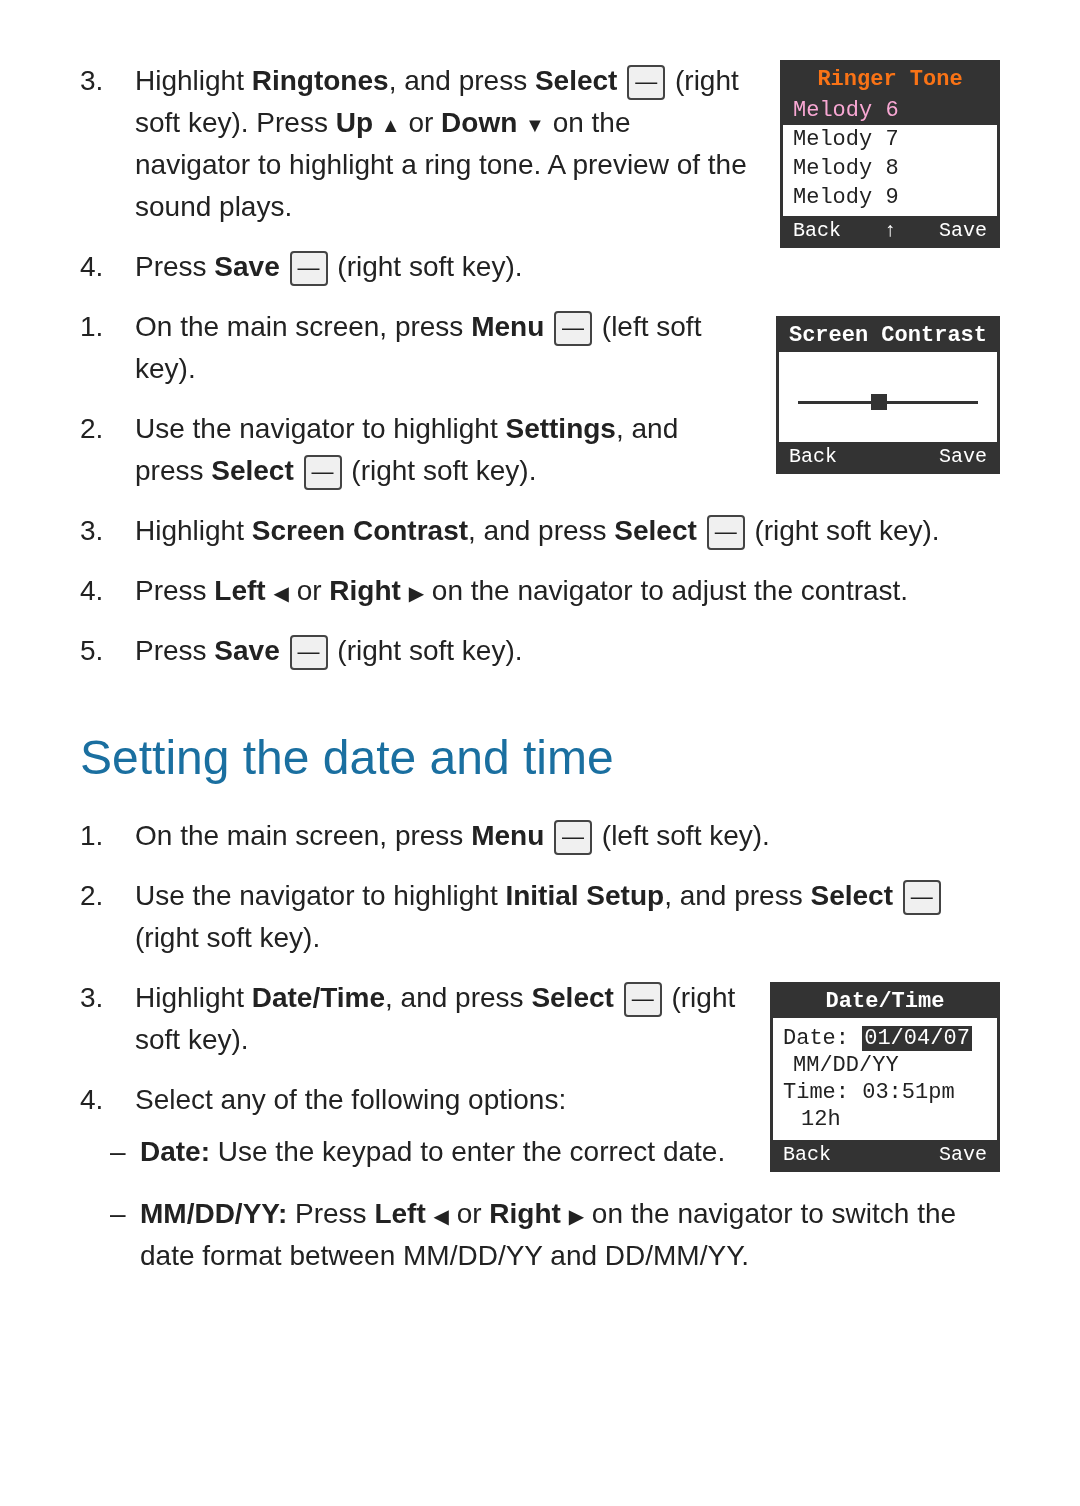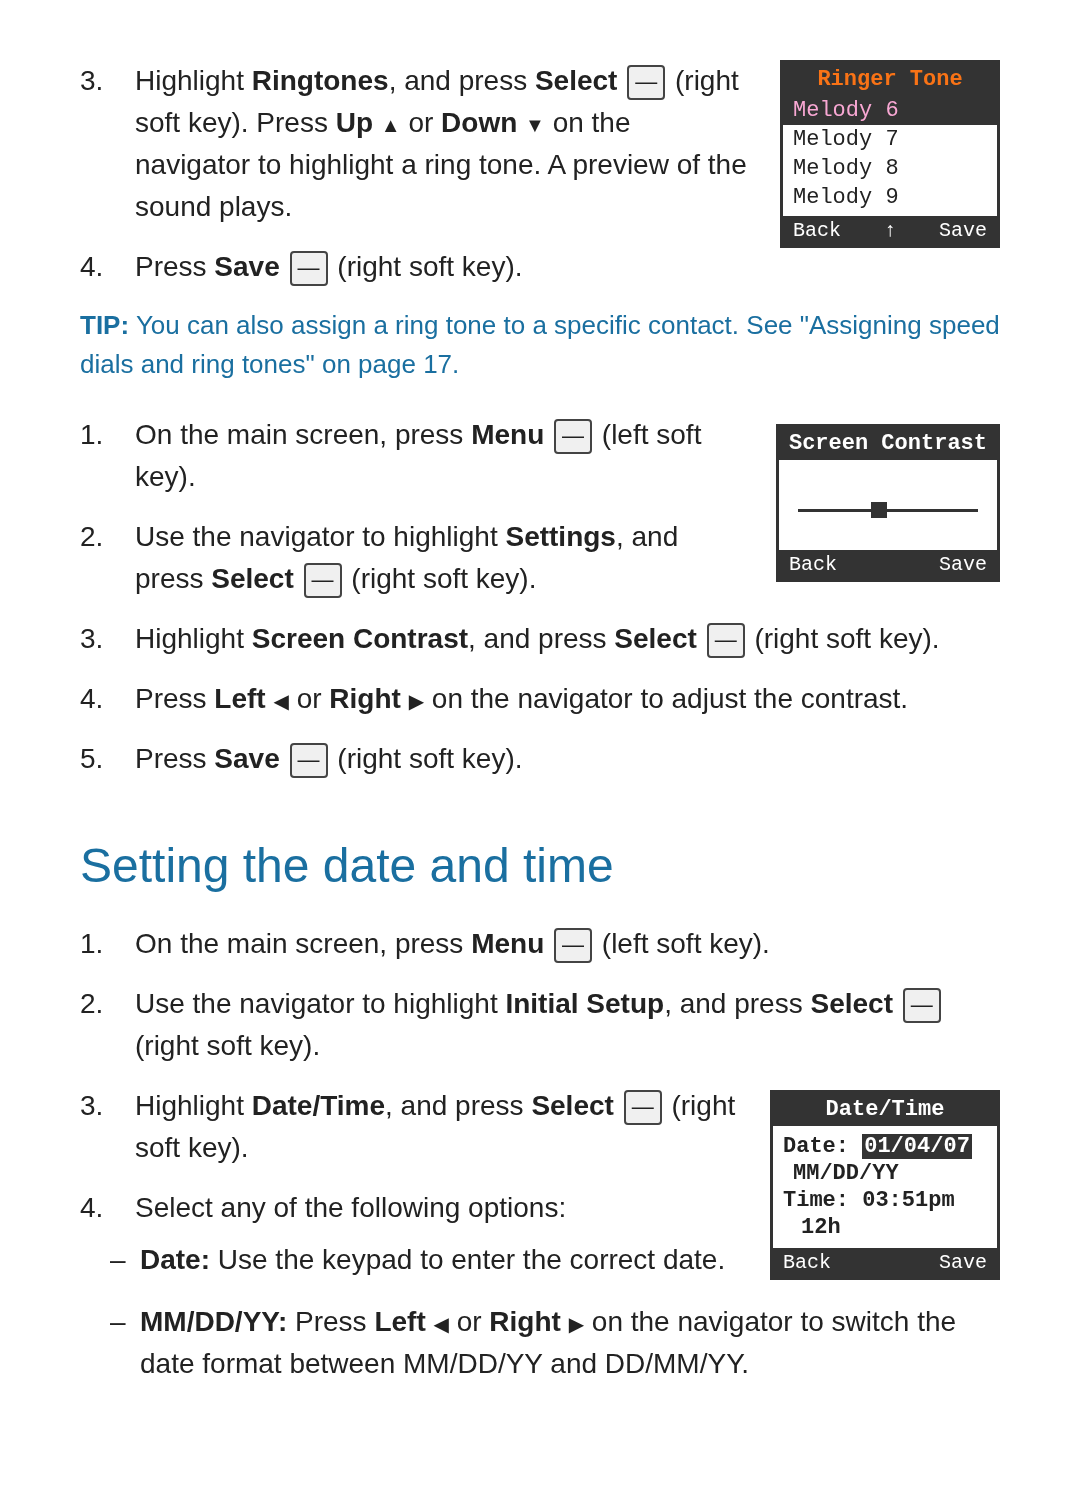--- a/index.html
+++ b/index.html
@@ -158,21 +158,20 @@
       background: #333;
       color: #fff;
       padding: 4px 10px;
       font-size: 22px;
       text-align: center;
       font-weight: bold;
     }
     .datetime-screen-body {
       padding: 8px 10px 6px 10px;
       font-size: 22px;
-      font-weight: bold;
     }
     .datetime-screen-body .dt-row {
       margin-bottom: 2px;
     }
     .datetime-screen-footer {
       display: flex;
       justify-content: space-between;
       background: #333;
       color: #fff;
       padding: 3px 10px;
@@ -257,24 +256,20 @@
       </span>
     </div>
 
     <div style="display:flex; margin-bottom:18px; line-height:1.5;">
       <span class="list-num">4.</span>
       <span class="list-content">
         Press <b>Save</b> <span class="key-btn">—</span>  (right soft key).
       </span>
     </div>
 
-    <div class="tip-text">
-      <span class="tip-bold">TIP:</span>
-      <span> You can also assign a ring tone to a specific contact. See "Assigning speed dials and ring tones" on page 17.</span>
-    </div>
 
   </div>
 
   <div>
 
 
     <div class="clearfix">
 
       <div class="float-right" style="margin-top:10px;">
         <div class="contrast-screen">

